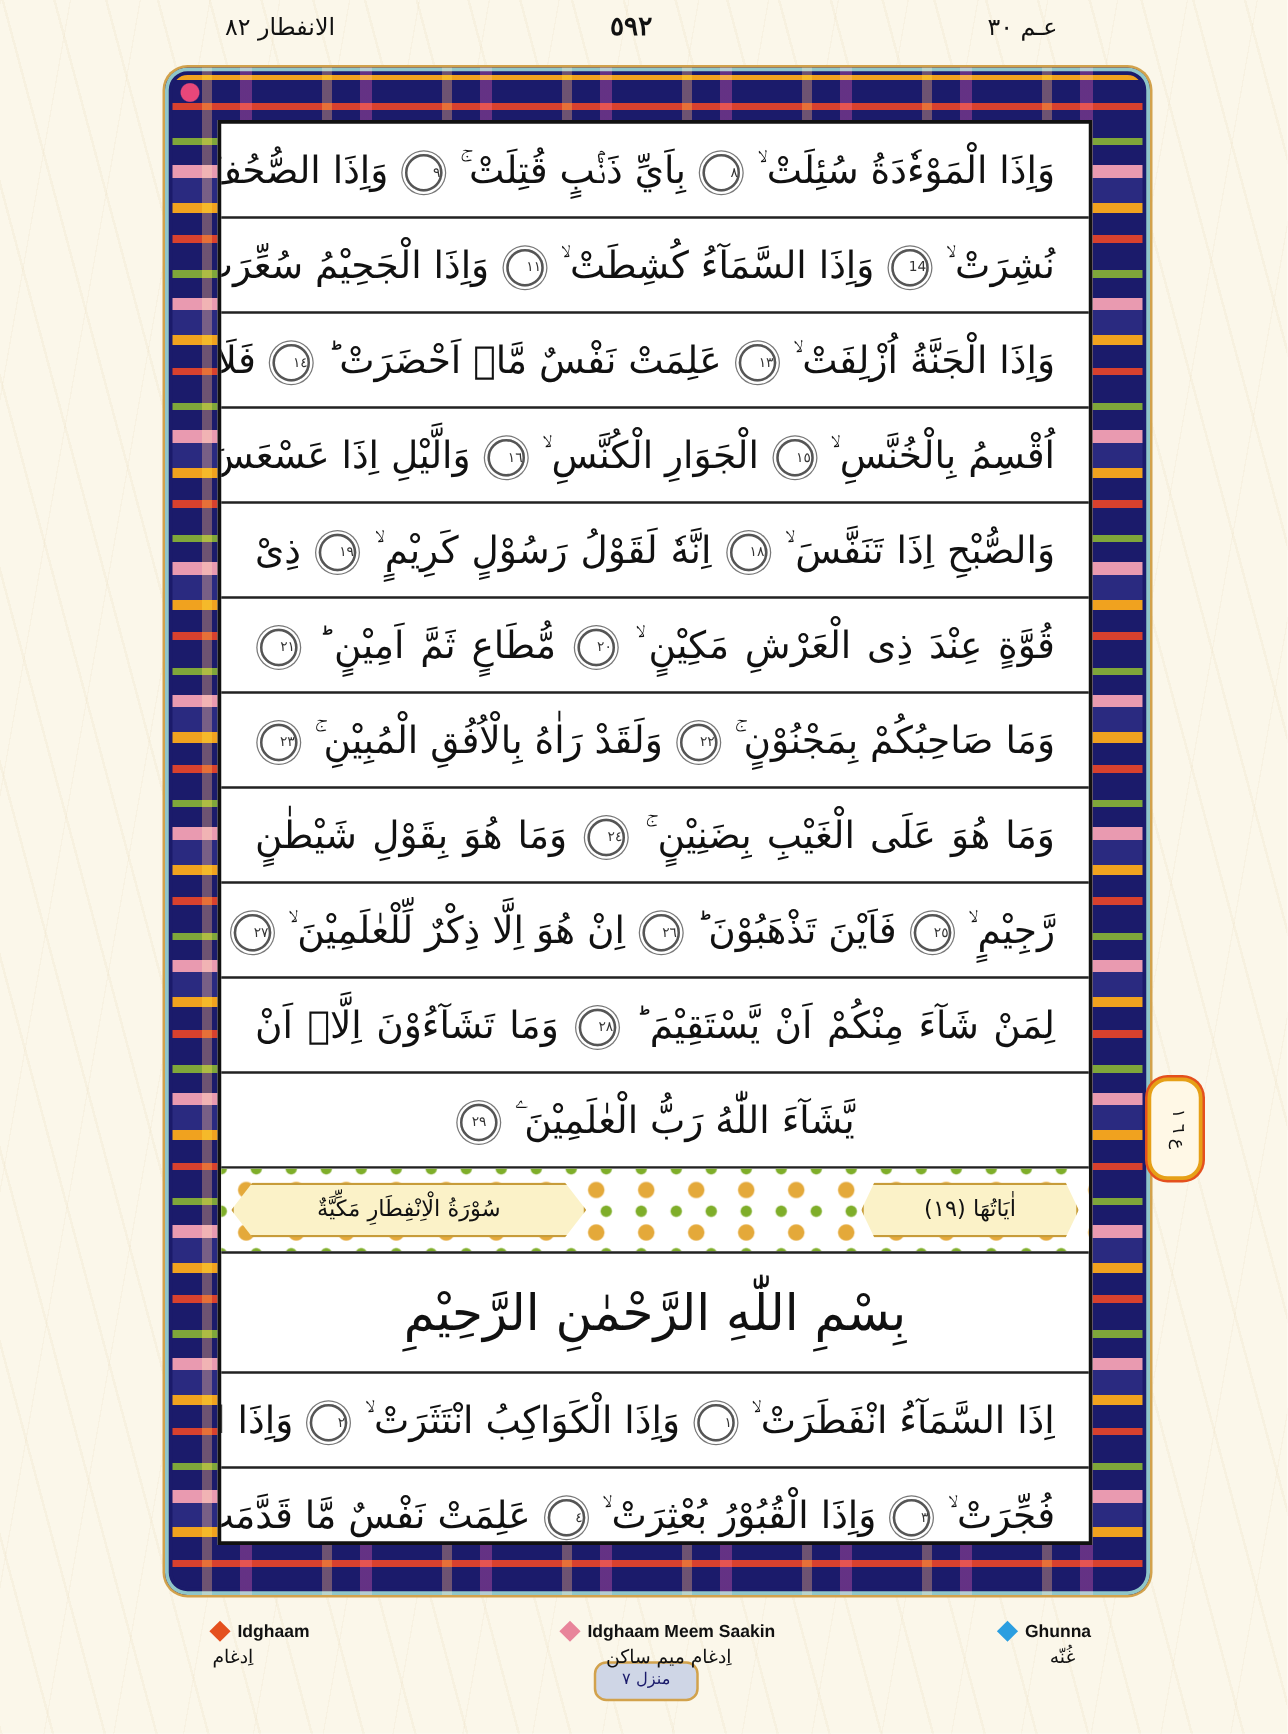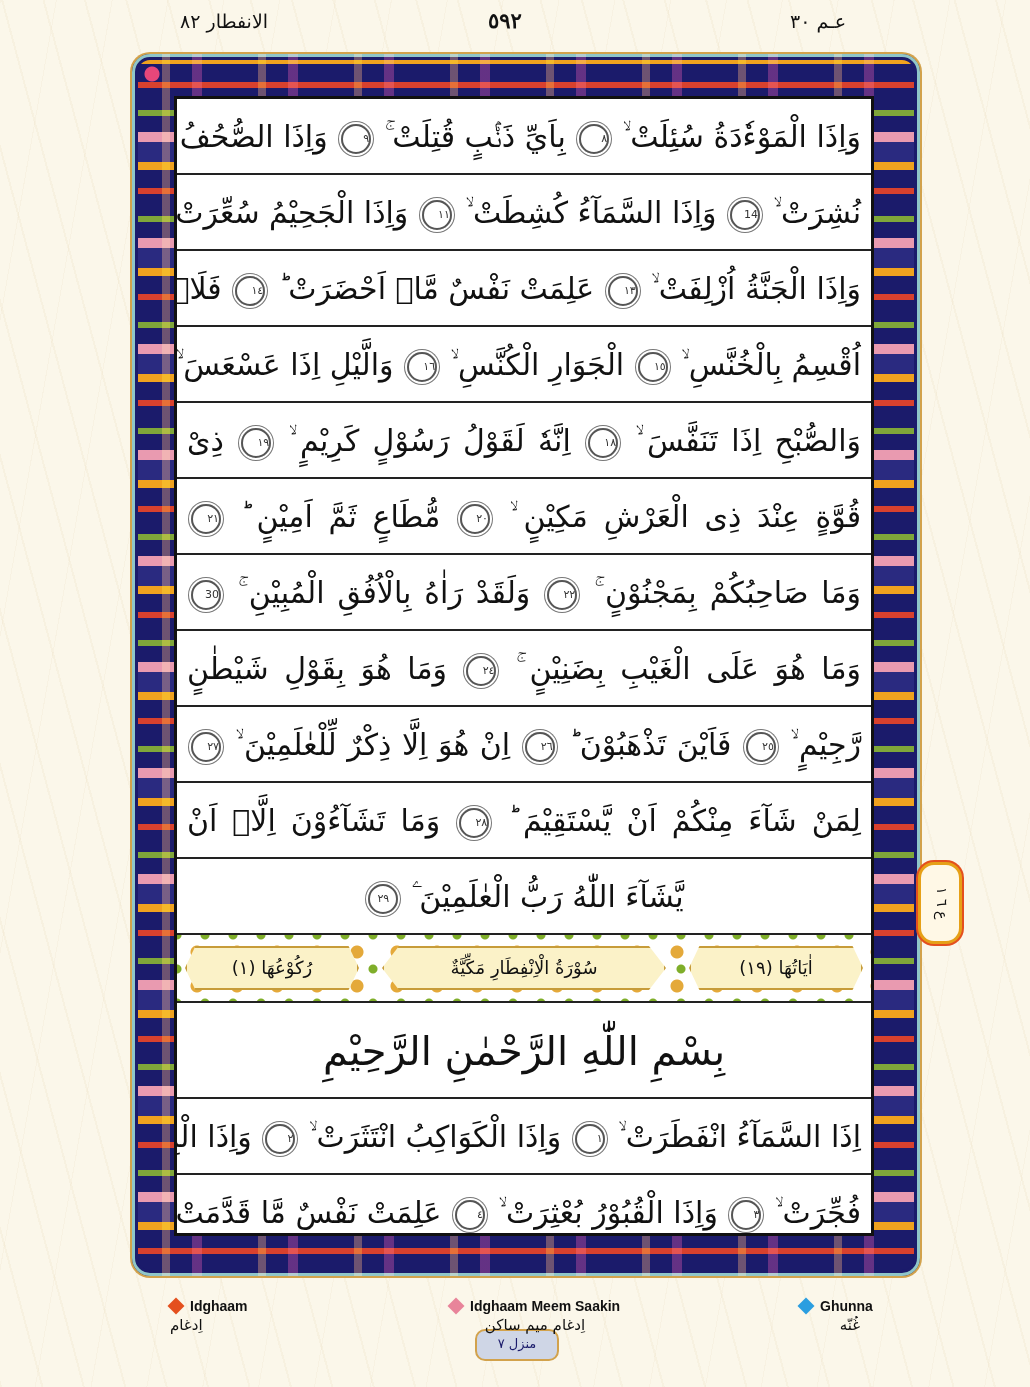--- a/index.html
+++ b/index.html
@@ -34,21 +34,21 @@
     mix-blend-mode:screen; opacity:0.7;
   }
   .frame-inner {
     position:absolute; left:42px; top:42px; width:700px; height:1140px;
     background:#fff; border:3px solid #111; box-sizing:border-box;
   }
   .line {
     position:relative; height:76px; border-bottom:2px solid #222; box-sizing:border-box;
     direction:rtl; text-align:justify; text-align-last:justify;
     font-family:"DejaVu Sans", sans-serif; font-size:30px; line-height:76px;
-    padding:0 10px; white-space:nowrap; overflow:hidden;
+    padding:0 27px; white-space:nowrap; overflow:hidden;
   }
   .line.center { text-align:center; text-align-last:center; }
   .ayah {
     display:inline-block; width:26px; height:26px; border:2px solid #555; border-radius:50%;
     font-size:11px; line-height:26px; text-align:center; vertical-align:middle; color:#333;
     box-shadow: 0 0 0 2px #fff, 0 0 0 3px #777;
     margin:0 4px;
   }
 
   .surah-band {
@@ -160,21 +160,21 @@
       <span>قُوَّةٍ عِنْدَ ذِى الْعَرْشِ مَكِيْنٍ ۙ</span>
       <span class="ayah">٢٠</span>
       <span>مُّطَاعٍ ثَمَّ اَمِيْنٍ ؕ</span>
       <span class="ayah">٢١</span>
     </div>
 
     <div class="line">
       <span>وَمَا صَاحِبُكُمْ بِمَجْنُوْنٍ ۚ</span>
       <span class="ayah">٢٢</span>
       <span>وَلَقَدْ رَاٰهُ بِالْاُفُقِ الْمُبِيْنِ ۚ</span>
-      <span class="ayah">30</span>
+      <span class="ayah">٢٣</span>
     </div>
 
     <div class="line">
       <span>وَمَا هُوَ عَلَى الْغَيْبِ بِضَنِيْنٍ ۚ</span>
       <span class="ayah">٢٤</span>
       <span>وَمَا هُوَ بِقَوْلِ شَيْطٰنٍ</span>
     </div>
 
     <div class="line">
       <span>رَّجِيْمٍ ۙ</span>
@@ -192,21 +192,20 @@
     </div>
 
     <div class="line center">
       <span>يَّشَآءَ اللّٰهُ رَبُّ الْعٰلَمِيْنَ ۧ</span>
       <span class="ayah">٢٩</span>
     </div>
 
     <div class="surah-band">
       <div class="cartouche cart-ayat">اٰيَاتُهَا (١٩)</div>
       <div class="cartouche cart-name">سُوْرَةُ الْاِنْفِطَارِ مَكِّيَّةٌ</div>
-      <div class="cartouche cart-ruku">رُكُوْعُهَا (١)</div>
     </div>
 
     <div class="bismillah">بِسْمِ اللّٰهِ الرَّحْمٰنِ الرَّحِيْمِ</div>
 
     <div class="line">
       <span>اِذَا السَّمَآءُ انْفَطَرَتْ ۙ</span>
       <span class="ayah">١</span>
       <span>وَاِذَا الْكَوَاكِبُ انْتَثَرَتْ ۙ</span>
       <span class="ayah">٢</span>
       <span>وَاِذَا الْبِحَارُ</span>

